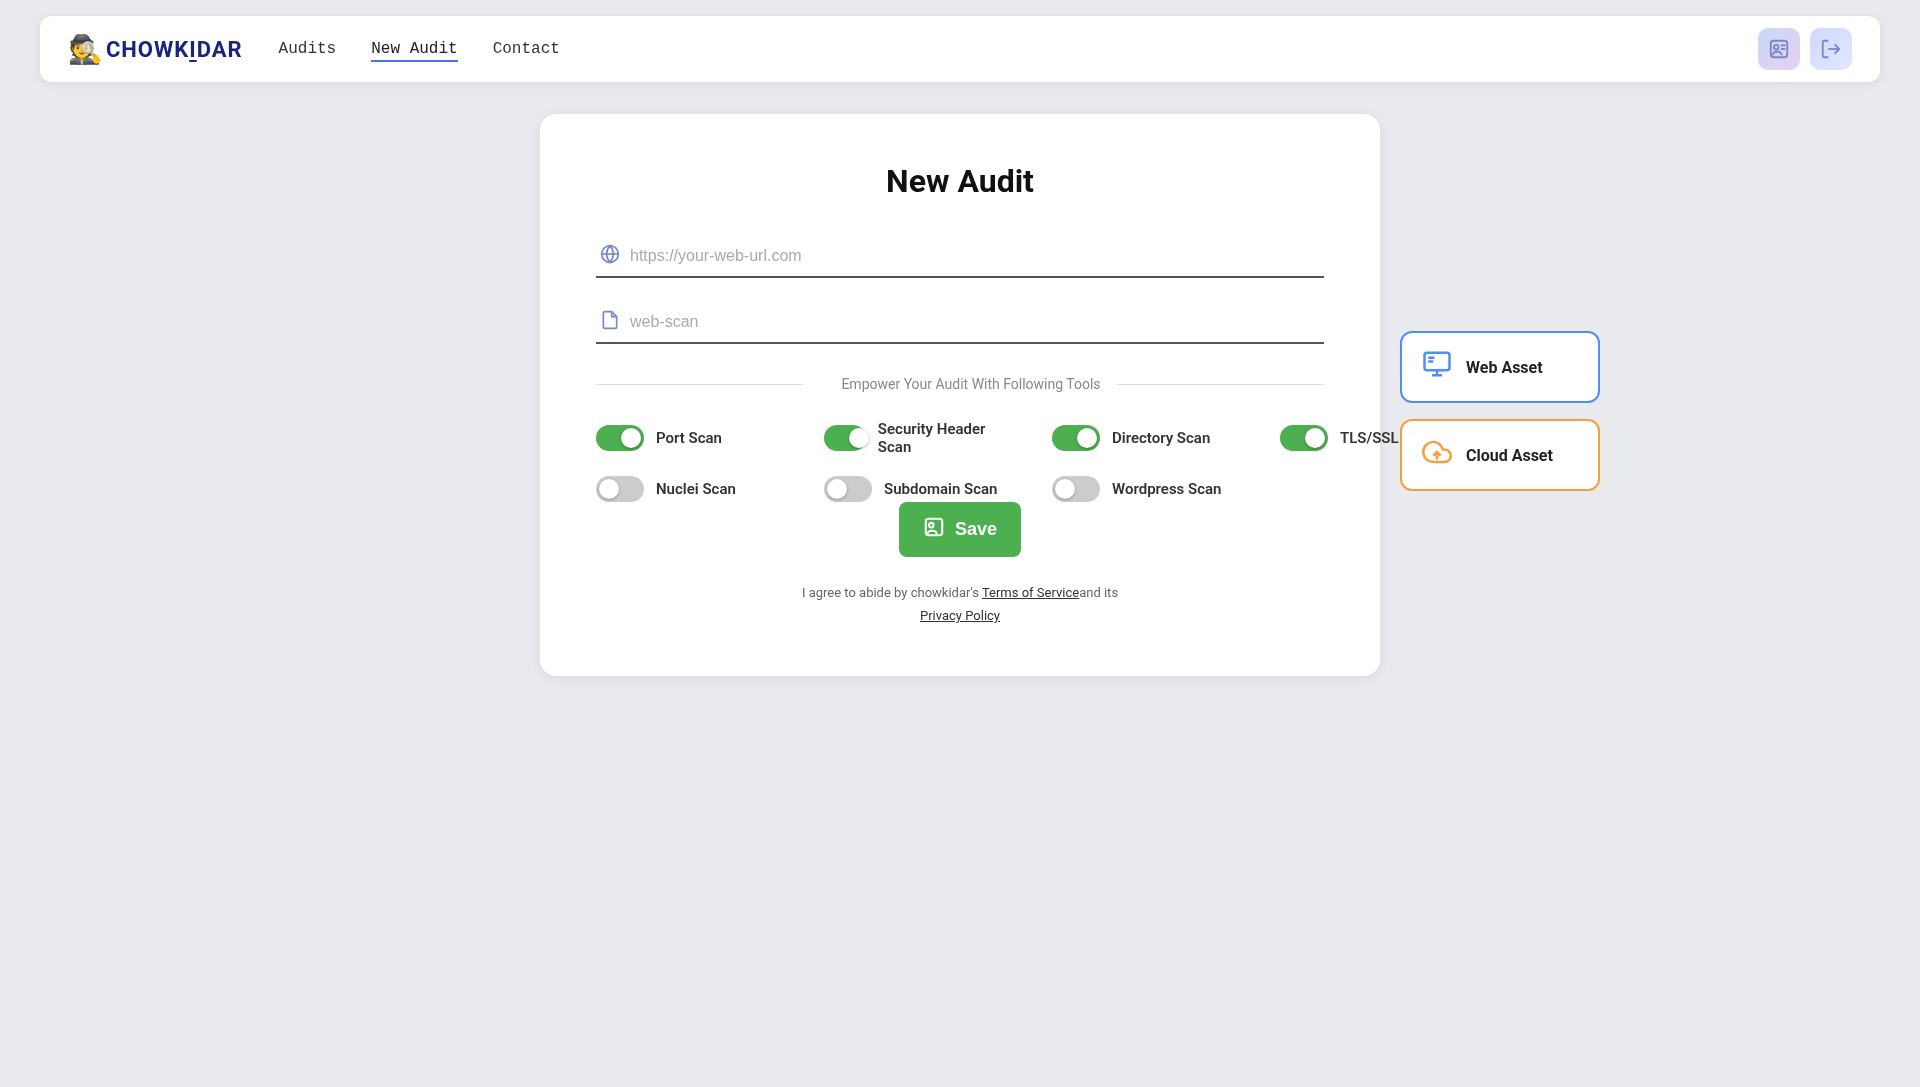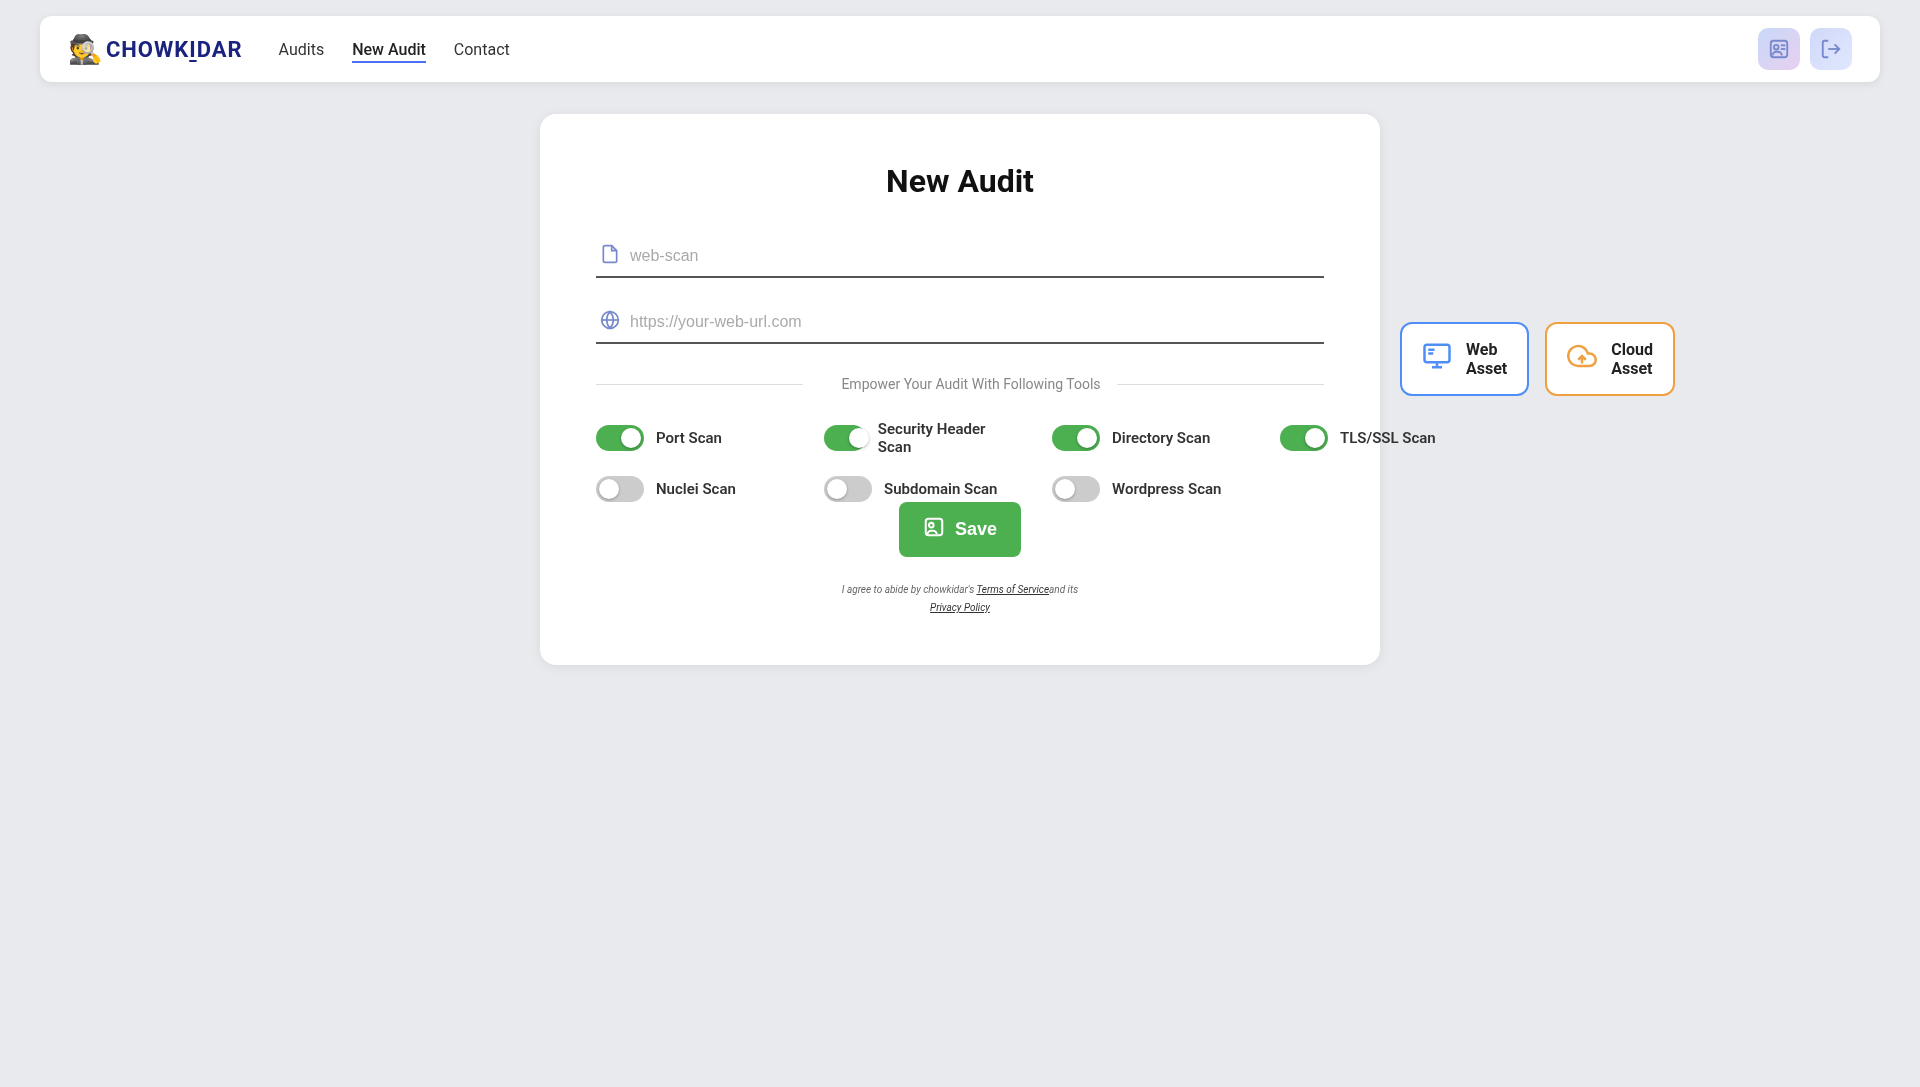--- a/index.html
+++ b/index.html
@@ -32,22 +32,23 @@
       font-weight: 700;
       color: #1a237e;
       letter-spacing: 1px;
     }
     .logo-figure {
       font-size: 28px;
       margin-right: 2px;
     }
     .nav-links {
       display: flex;
-      gap: 28px;
-      align-items: center;
+      gap: 35px;
+      align-items: center;
+      font-family: Liberation Mono, monospace;
     }
     .nav-link {
       font-size: 16px;
       color: #333;
       text-decoration: none;
       cursor: pointer;
       padding: 4px 0;
     }
     .nav-link.active {
       color: #222;
@@ -207,38 +208,37 @@
       cursor: pointer;
       display: flex;
       align-items: center;
       gap: 10px;
     }
     .save-icon { font-size: 20px; }
 
     
     .legal-text {
       text-align: center;
-      font-size: 10px;
+      font-size: 13px;
       color: #666;
       line-height: 1.8;
-      font-style: italic;
     }
     .legal-link {
       color: #333;
       text-decoration: underline;
       cursor: pointer;
     }
 
     
     .asset-cards {
       position: absolute;
       right: -220px;
-      top: 208px;
-      display: flex;
-      flex-direction: row;
+      top: 217px;
+      display: flex;
+      flex-direction: column;
       gap: 16px;
       width: 200px;
     }
     .asset-card {
       border-radius: 12px;
       border: 2px solid;
       padding: 16px 20px;
       display: flex;
       align-items: center;
       gap: 14px;
@@ -308,36 +308,36 @@
 </nav>
 
 <div class="page-content">
   <div class="card-wrapper">
     <div class="card">
       <h1 class="card-title">New Audit</h1>
 
       <div class="input-group">
         <span class="input-icon">
           <svg width="20" height="20" viewBox="0 0 24 24" fill="none" stroke="#7788cc" stroke-width="2">
-            <path d="M14 2H6a2 2 0 0 0-2 2v16a2 2 0 0 0 2 2h12a2 2 0 0 0 2-2V8z"></path>
-            <polyline points="14 2 14 8 20 8"></polyline>
-          </svg>
-        </span>
-        <input class="input-field" type="text" placeholder="web-scan" style="">
-      </div>
-
-      <div class="input-group">
-        <span class="input-icon">
-          <svg width="20" height="20" viewBox="0 0 24 24" fill="none" stroke="#7788cc" stroke-width="2">
             <circle cx="12" cy="12" r="10"></circle>
             <line x1="2" y1="12" x2="22" y2="12"></line>
             <path d="M12 2a15.3 15.3 0 0 1 4 10 15.3 15.3 0 0 1-4 10 15.3 15.3 0 0 1-4-10 15.3 15.3 0 0 1 4-10z"></path>
           </svg>
         </span>
         <input class="input-field" type="text" placeholder="https://your-web-url.com" style="">
+      </div>
+
+      <div class="input-group">
+        <span class="input-icon">
+          <svg width="20" height="20" viewBox="0 0 24 24" fill="none" stroke="#7788cc" stroke-width="2">
+            <path d="M14 2H6a2 2 0 0 0-2 2v16a2 2 0 0 0 2 2h12a2 2 0 0 0 2-2V8z"></path>
+            <polyline points="14 2 14 8 20 8"></polyline>
+          </svg>
+        </span>
+        <input class="input-field" type="text" placeholder="web-scan" style="">
       </div>
 
       <div class="tools-divider">
         <div class="tools-divider-line"></div>
         <span class="tools-divider-label">Empower Your Audit With Following Tools</span>
         <div class="tools-divider-line"></div>
       </div>
 
       <div class="toggles-grid">
 

